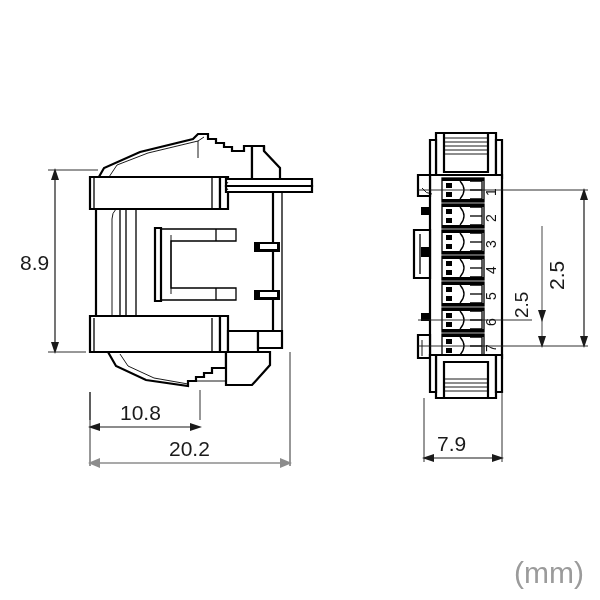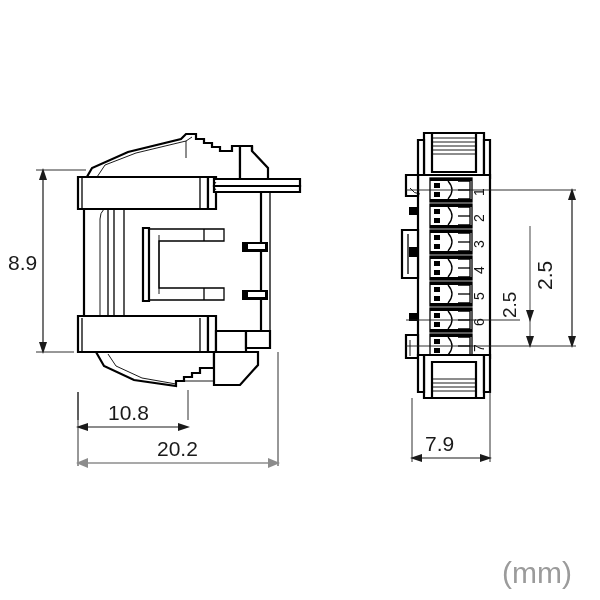--- a/index.html
+++ b/index.html
@@ -9,21 +9,21 @@
   }
   body {
     width: 600px;
     height: 600px;
     font-family: "Liberation Sans", sans-serif;
     overflow: hidden;
     position: relative;
   }
   #drawing-root {
     position: absolute;
-    left: 0;
+    left: 12px;
     top: 0;
     width: 540px;
     height: 600px;
     text-decoration: underline;
   }
   svg.cad {
     display: block;
     width: 600px;
     height: 600px;
   }

